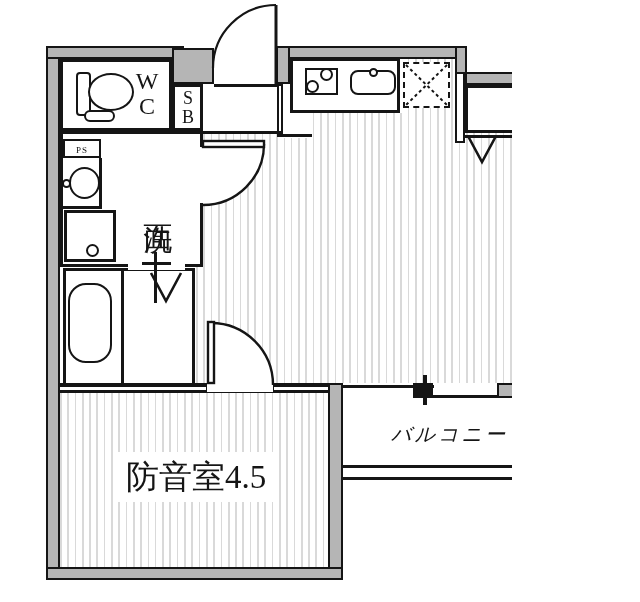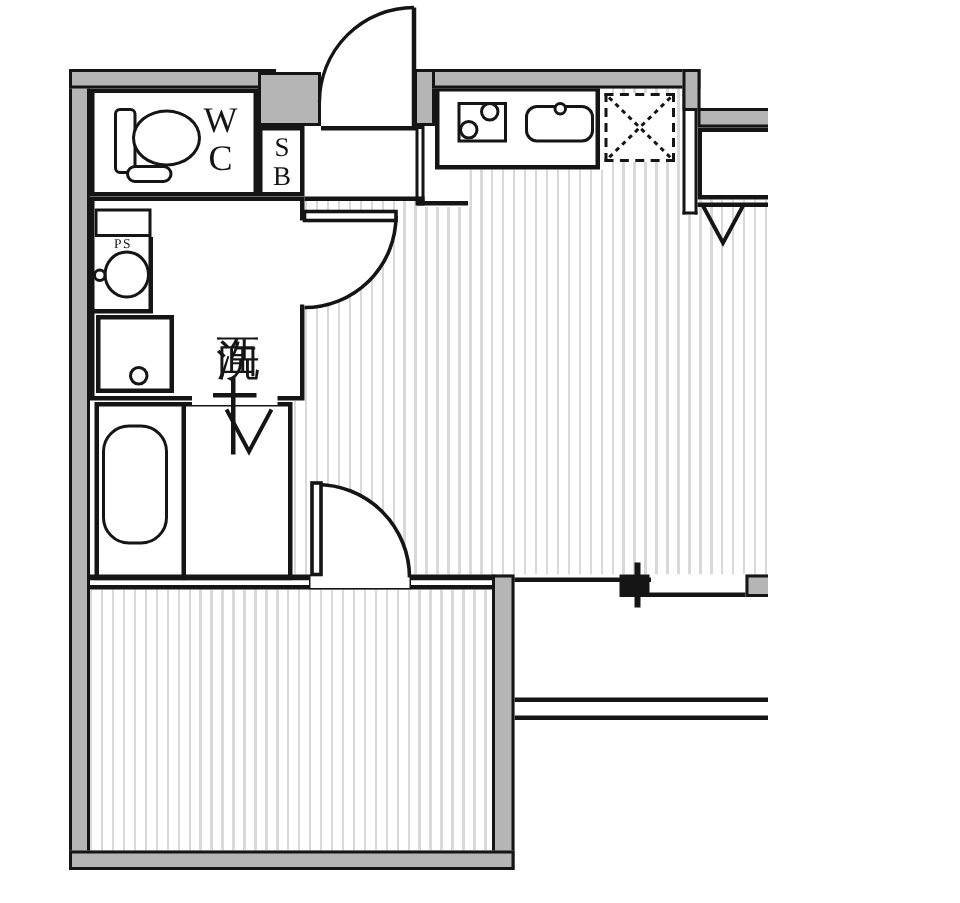--- a/index.html
+++ b/index.html
@@ -46,21 +46,21 @@
   <div class="abs lbl" style="left:178px;top:88px;width:20px;height:40px;font-size:18px;word-break:break-all;">SB</div>
 
   <div class="abs whitecover" style="left:203px;top:84px;width:80px;height:50px;z-index:12;"></div>
   <div class="abs line" style="left:214px;top:84px;width:64px;height:3px;"></div>
   <div class="abs line" style="left:203px;top:131px;width:80px;height:3px;"></div>
   <div class="abs blk2" style="left:277px;top:84px;width:6px;height:53px;"></div>
   <div class="abs line" style="left:278px;top:134px;width:34px;height:3px;"></div>
 
   <div class="abs blk" style="left:60px;top:131px;width:143px;height:136px;"></div>
   <div class="abs blk2" style="left:63px;top:139px;width:38px;height:19px;"></div>
-  <div class="abs lbl" style="left:63px;top:153px;width:38px;height:19px;font-size:9px;letter-spacing:1px;">PS</div>
+  <div class="abs lbl" style="left:63px;top:141px;width:38px;height:19px;font-size:9px;letter-spacing:1px;">PS</div>
   <div class="abs line" style="left:99px;top:158px;width:3px;height:50px;"></div>
   <div class="abs line" style="left:60px;top:206px;width:42px;height:3px;"></div>
   <div class="abs fix round" style="left:69px;top:167px;width:31px;height:32px;"></div>
   <div class="abs fix round" style="left:62px;top:179px;width:9px;height:9px;border-width:2px;"></div>
   <div class="abs blk" style="left:64px;top:210px;width:52px;height:52px;z-index:24;"></div>
   <div class="abs fix round" style="left:86px;top:244px;width:13px;height:13px;"></div>
   <div class="abs lbl vert" style="left:138px;top:164px;width:40px;height:76px;font-size:29px;">洗面</div>
   <div class="abs whitecover" style="left:128px;top:264px;width:57px;height:6px;z-index:22;"></div>
   <div class="abs whitecover" style="left:198px;top:147px;width:7px;height:56px;z-index:22;"></div>
 
@@ -86,25 +86,27 @@
   <div class="abs line" style="left:414px;top:395px;width:83px;height:3px;z-index:27;"></div>
   <div class="abs line" style="left:413px;top:383px;width:20px;height:15px;z-index:27;"></div>
   <div class="abs line" style="left:423px;top:375px;width:4px;height:30px;z-index:27;"></div>
   <div class="abs wall" style="left:497px;top:383px;width:76px;height:15px;"></div>
 
   <div class="abs line" style="left:60px;top:383px;width:270px;height:4px;"></div>
   <div class="abs band" style="left:60px;top:387px;width:270px;height:3px;z-index:23;"></div>
   <div class="abs line" style="left:60px;top:390px;width:270px;height:3px;"></div>
   <div class="abs" style="left:206px;top:383px;width:68px;height:10px;background:#fff;border:1.5px solid #151515;z-index:25;"></div>
 
+  <div class="abs band lbl" style="left:118px;top:452px;width:156px;height:50px;font-size:33px;">防音室4.5</div>
 
   <div class="abs line" style="left:343px;top:465px;width:230px;height:3px;"></div>
   <div class="abs line" style="left:343px;top:477px;width:234px;height:3px;"></div>
   <div class="abs fix" style="left:548px;top:418px;width:24px;height:44px;"></div>
   <div class="abs lbl vert" style="left:549px;top:420px;width:22px;height:40px;font-size:9px;z-index:50;">給湯器</div>
+  <div class="abs lbl" style="left:343px;top:421px;width:213px;height:26px;font-size:20px;font-style:italic;letter-spacing:3px;">バルコニー</div>
   <div class="abs line" style="left:573px;top:475px;width:14px;height:3px;z-index:32;"></div>
 
   <div class="abs wall" style="left:46px;top:46px;width:14px;height:534px;"></div>
   <div class="abs wall" style="left:46px;top:46px;width:138px;height:13px;"></div>
   <div class="abs wall" style="left:172px;top:48px;width:42px;height:36px;"></div>
   <div class="abs wall" style="left:276px;top:46px;width:14px;height:38px;"></div>
   <div class="abs wall" style="left:288px;top:46px;width:179px;height:13px;"></div>
   <div class="abs wall" style="left:455px;top:46px;width:12px;height:28px;"></div>
   <div class="abs wall" style="left:465px;top:72px;width:122px;height:13px;"></div>
   <div class="abs wall" style="left:573px;top:72px;width:14px;height:406px;"></div>

